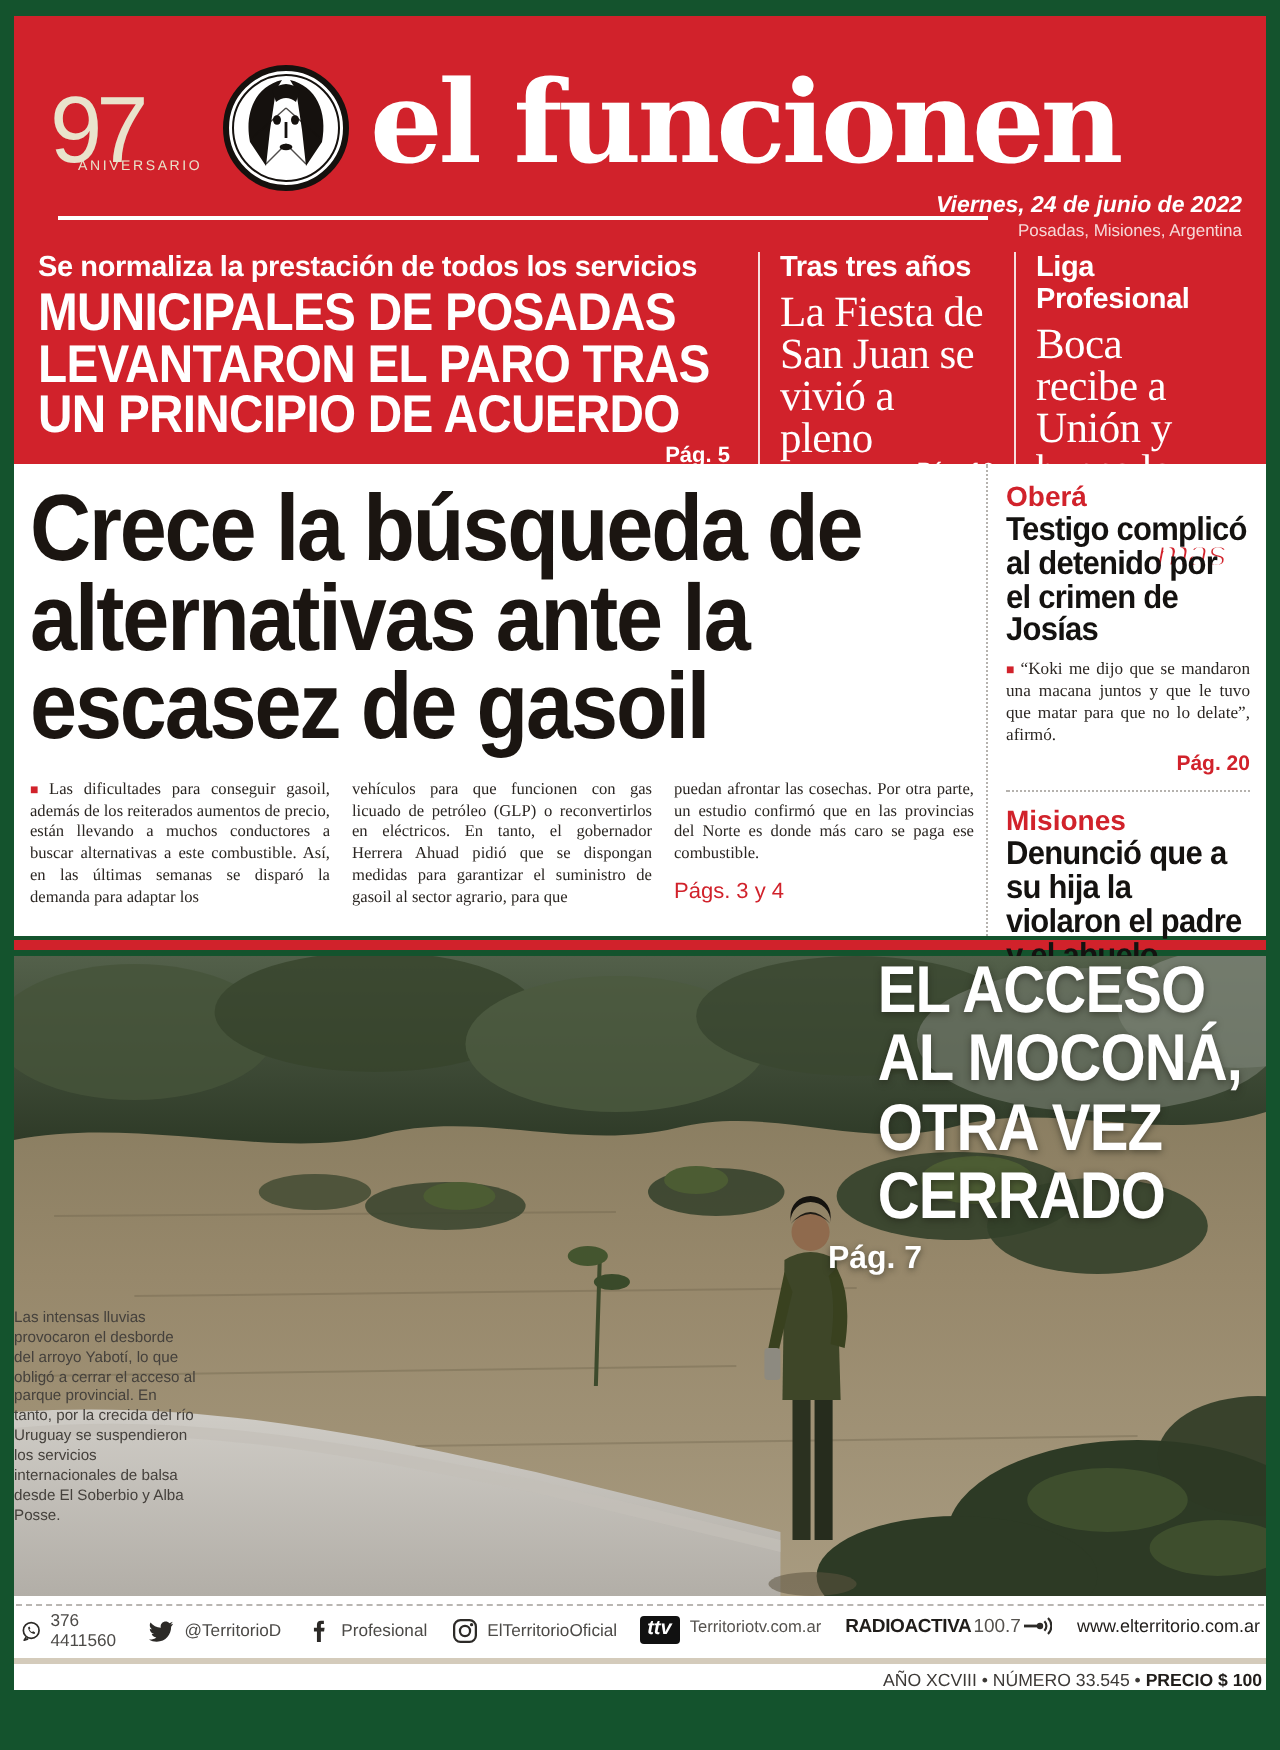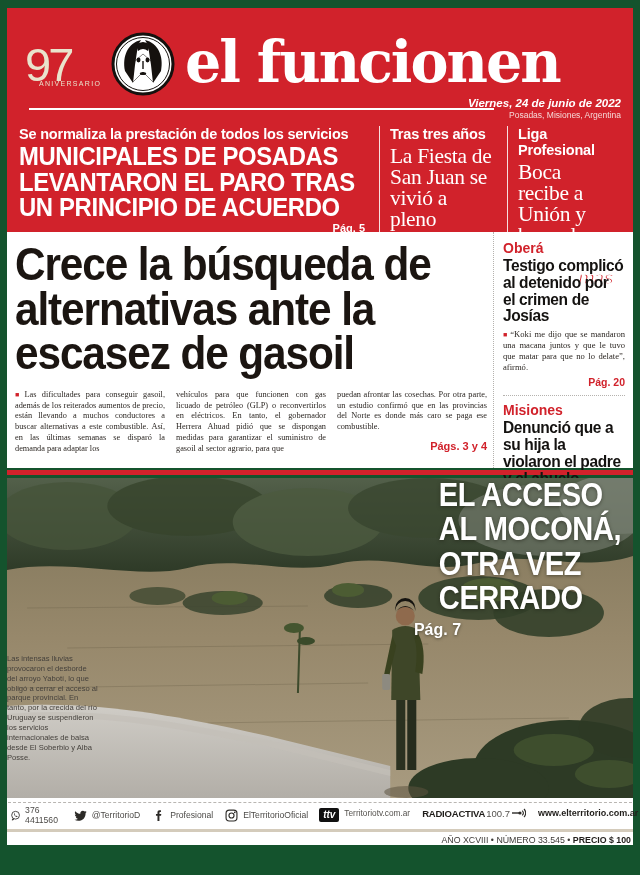--- a/index.html
+++ b/index.html
@@ -31,21 +31,21 @@
   .ts-pag { font-size:11px; font-weight:bold; text-align:right; margin-top:auto; padding-bottom:4px; }
   .mas-logo { font-size:19px; font-weight:900; font-style:italic; color:#d1222b; -webkit-text-stroke:1.6px #fff; text-align:right; margin-top:auto; padding-bottom:2px; letter-spacing:-1px; }
 
   
   .main-wrap { background:#fff; height:236px; display:flex; }
   .main-left { flex:1; padding:10px 6px 0 8px; }
   .main-headline { color:#1b1511; font-size:47px; font-weight:800; line-height:.95; letter-spacing:-1.2px; width:111%; transform:scaleX(.9); transform-origin:left top; }
   .body-cols { display:flex; gap:11px; margin-top:14px; }
   .bcol { width:150px; font-family:"Liberation Serif", serif; font-size:8.3px; line-height:1.3; color:#2b2622; text-align:justify; }
   .sq { color:#d1222b; font-size:7px; margin-right:2px; }
-  .pags-red { color:#d1222b; font-weight:bold; font-size:11px; text-align:right; font-family:"Liberation Sans",sans-serif; margin-top:6px; }
+  .pags-red { color:#d1222b; font-weight:normal; font-size:11px; font-family:"Liberation Sans",sans-serif; margin-top:6px; }
   .sidebar { width:142px; border-left:1px dotted #b5b2ae; padding:8px 8px 0 9px; }
   .sb-kicker { color:#d1222b; font-weight:bold; font-size:14px; margin-bottom:1px; }
   .sb-headline { color:#141210; font-size:16.5px; font-weight:800; line-height:1.02; letter-spacing:-.4px; width:106%; transform:scaleX(.94); transform-origin:left top; }
   .sb-body { font-family:"Liberation Serif", serif; font-size:8.6px; line-height:1.25; color:#2b2622; text-align:justify; margin-top:5px; }
   .sb-pag { color:#d1222b; font-weight:bold; font-size:10.5px; text-align:right; margin-top:4px; }
   .sb-sep { border-top:1px dotted #b5b2ae; margin:7px 0 6px 0; }
 
   .red-rule { height:5px; background:#d1222b; margin-top:2px; }
 
   
@@ -66,21 +66,21 @@
   .social-row { display:flex; align-items:center; height:24px; padding:0 3px; }
   .soc-item { display:flex; align-items:center; margin-right:11px; }
   .soc-item svg { width:15px; height:15px; margin-right:4px; }
   .soc-label { font-size:8.6px; color:#4c4a47; }
   .foot-right { margin-left:auto; display:flex; align-items:flex-start; }
   .ttv-box { background:#111; color:#fff; font-weight:800; font-style:italic; font-size:10px; padding:1px 4px 2px 4px; border-radius:2px; margin-right:5px; }
   .ttv-site { font-size:8.3px; color:#55524e; margin-right:12px; }
   .radio-name { font-size:9.5px; font-weight:900; color:#201d1a; letter-spacing:-.2px; }
   .radio-freq { font-size:9.5px; color:#55524e; margin:0 2px 0 1px; }
   .radio-ic { width:14px; height:10px; margin-right:12px; }
-  .website { font-size:9px; font-weight:bold; color:#201d1a; }
+  .website { font-size:9px; font-weight:normal; color:#201d1a; }
   .tan-rule { height:3px; background:#d4cbbb; margin-top:2px; }
   .edition-row { text-align:right; font-size:8.8px; color:#3c3936; padding:3px 2px 0 0; }
   .edition-row b { color:#201d1a; }
 </style>
 </head>
 <body>
 
 <div class="frame">
 
   <div class="red-top">

